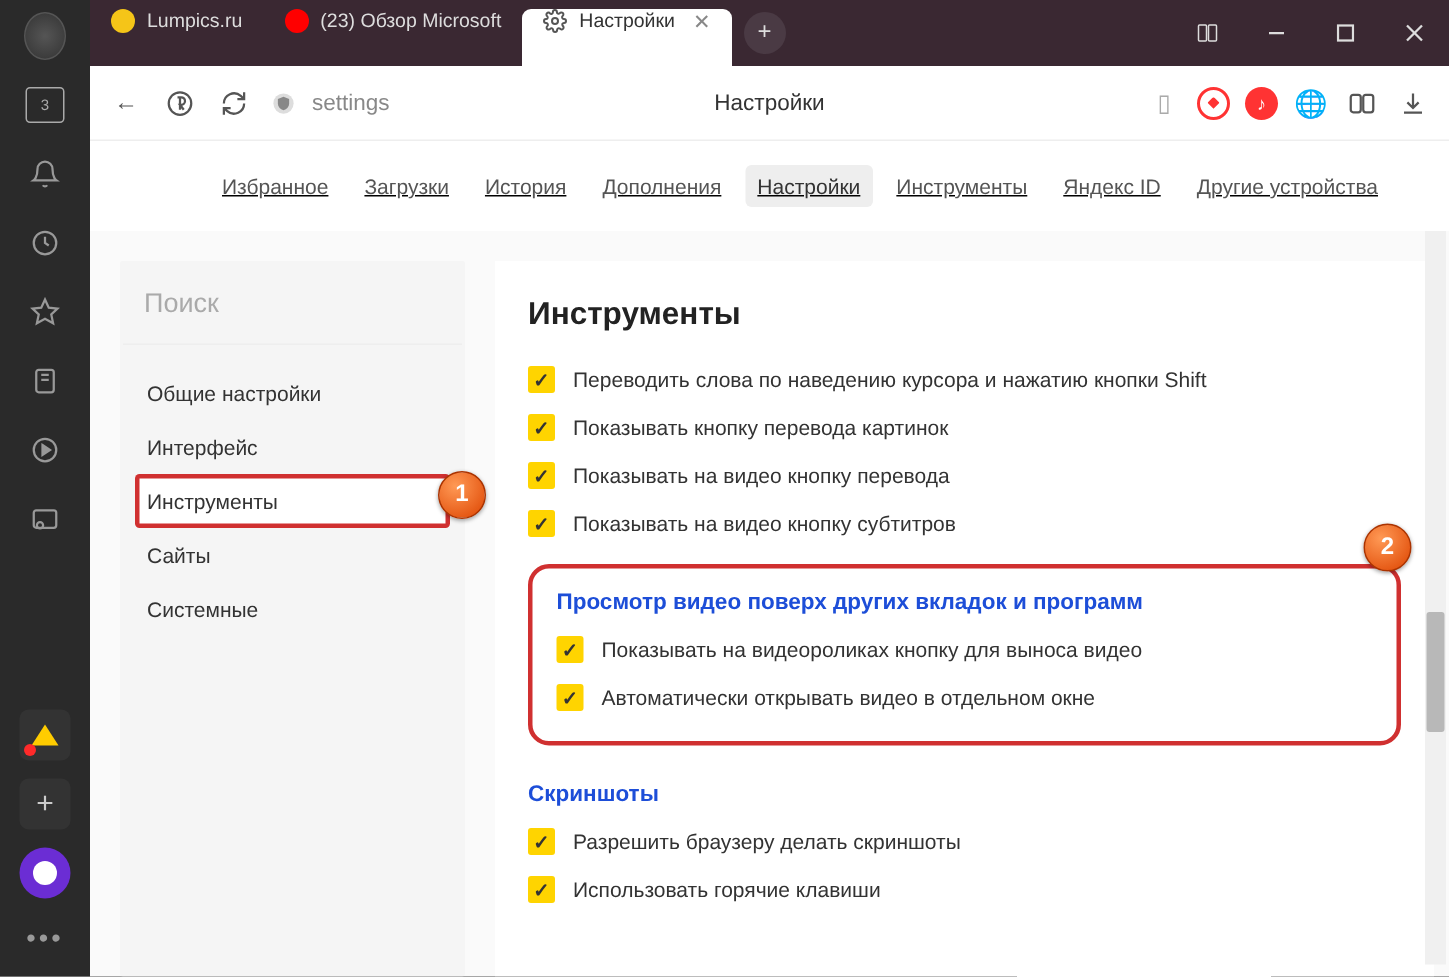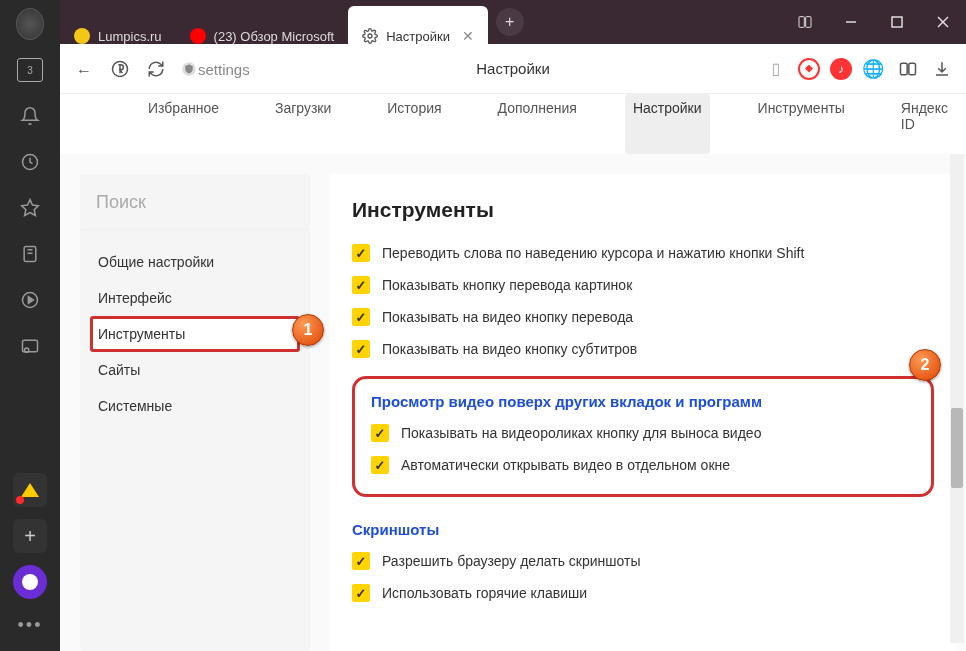--- a/index.html
+++ b/index.html
@@ -14,42 +14,42 @@
 .yellow-badge { width:34px; height:34px; border-radius:6px; background:#333; display:flex; align-items:center; justify-content:center; position:relative; }
 .yellow-badge .tri { width:0; height:0; border-left:9px solid transparent; border-right:9px solid transparent; border-bottom:14px solid #ffcc00; }
 .red-dot { position:absolute; bottom:3px; left:3px; width:8px; height:8px; background:#ff2a2a; border-radius:50%; }
 .plus-box { width:34px; height:34px; border-radius:6px; background:#333; display:flex; align-items:center; justify-content:center; color:#ccc; font-size:20px; }
 .purple-circle { width:34px; height:34px; border-radius:50%; background:#6b2dd4; display:flex; align-items:center; justify-content:center; }
 .purple-circle .inner { width:16px; height:16px; border-radius:50%; background:#fff; }
 .dots-menu { color:#ccc; font-size:18px; letter-spacing:2px; }
 
 
 .titlebar { position:absolute; left:60px; top:0; right:0; height:44px; background:#3a2832; display:flex; align-items:center; }
-.tab { height:38px; display:flex; align-items:flex-end; padding:0 14px; gap:8px; font-size:13px; color:#ddd; border-radius:6px 6px 0 0; margin-top:6px; cursor:pointer; }
+.tab { height:38px; display:flex; align-items:flex-start; padding:0 14px; gap:8px; font-size:13px; color:#ddd; border-radius:6px 6px 0 0; margin-top:6px; cursor:pointer; }
 .tab.active { background:#fff; color:#333; }
 .tab-icon { width:16px; height:16px; border-radius:50%; display:inline-block; }
 .tab-close { font-size:14px; color:#888; margin-left:4px; }
 .newtab-btn { width:28px; height:28px; border-radius:50%; background:#4a3a44; color:#ddd; display:flex; align-items:center; justify-content:center; margin-left:8px; font-size:16px; cursor:pointer; }
 .win-controls { margin-left:auto; display:flex; }
 .win-btn { width:46px; height:44px; display:flex; align-items:center; justify-content:center; color:#ddd; font-size:13px; cursor:pointer; }
 
 
 .addressbar-row { position:absolute; left:60px; top:44px; right:0; height:50px; background:#fff; display:flex; align-items:center; padding:0 12px; gap:12px; border-bottom:1px solid #eee; }
 .nav-icon { width:24px; height:24px; display:flex; align-items:center; justify-content:center; color:#555; cursor:pointer; font-size:16px; }
-.address-input-wrap { display:flex; align-items:flex-end; flex:1; }
+.address-input-wrap { display:flex; align-items:center; gap:10px; flex:1; }
 .address-text { color:#888; font-size:15px; }
 .page-title-center { position:absolute; left:50%; transform:translateX(-50%); color:#333; font-size:15px; }
 .toolbar-right { display:flex; gap:10px; align-items:center; }
 .red-circle-icon { width:22px; height:22px; border-radius:50%; border:2px solid #ff3333; display:flex; align-items:center; justify-content:center; }
 .red-circle-icon::after { content:''; width:8px; height:8px; background:#ff3333; clip-path:polygon(50% 0, 100% 50%, 50% 100%, 0 50%); }
 .music-icon { width:22px; height:22px; border-radius:50%; background:#ff3333; display:flex; align-items:center; justify-content:center; color:#fff; font-size:12px; }
 .globe-icon { color:#888; font-size:18px; }
 
 
-.settings-nav { position:absolute; left:60px; top:94px; right:0; height:60px; background:#fff; display:flex; padding-left:80px; gap:40px; font-size:14px; }
+.settings-nav { position:absolute; left:60px; top:94px; right:0; height:60px; background:#fff; display:flex; align-items:center; padding-left:80px; gap:8px; font-size:14px;text-decoration:underline; }
 .settings-nav-item { color:#555; cursor:pointer; padding:6px 8px; border-radius:4px; }
 .settings-nav-item.active { background:#eee; color:#333; }
 
 
 .main-area { position:absolute; left:60px; top:154px; right:0; bottom:0; background:#fafafa; display:flex; padding:20px 10px 0 20px; gap:20px; }
 .left-panel { width:230px; background:#f5f5f5; border-radius:2px; padding:2px; }
 .search-box { padding:16px 14px; color:#aaa; font-size:18px; border-bottom:1px solid #eee; }
 .menu-list { padding:14px 8px; }
 .menu-item { padding:10px 8px; font-size:14px; color:#333; cursor:pointer; border-radius:3px; }
 .menu-item.highlighted { background:#fff; box-shadow: inset 0 0 0 3px #d03030; }

